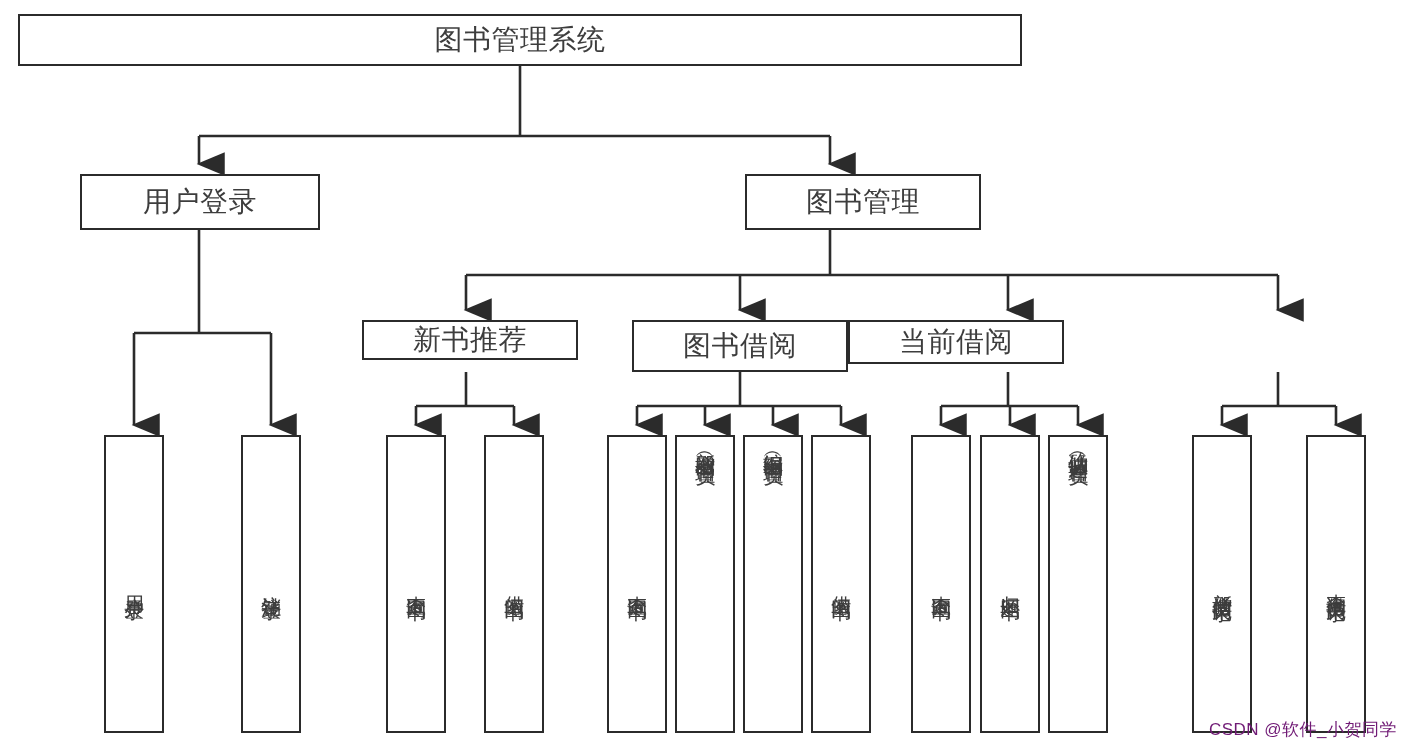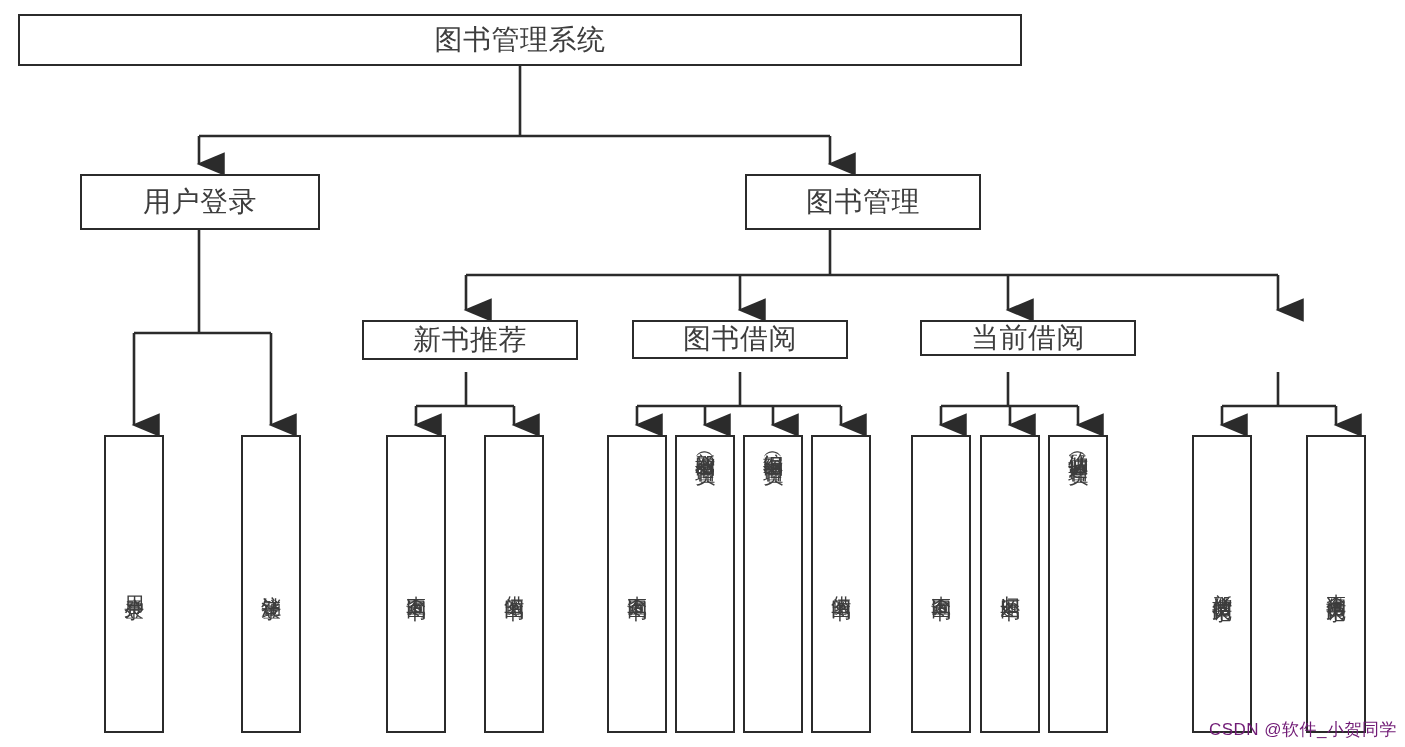--- a/index.html
+++ b/index.html
@@ -127,24 +127,24 @@
   <div class="node" style="left:80px;top:174px;width:240px;height:56px;">
     <span class="label">用户登录</span>
   </div>
   <div class="node" style="left:712px;top:174px;width:236px;height:56px;margin-left:33px;">
     <span class="label">图书管理</span>
   </div>
 
   <div class="node" style="left:362px;top:320px;width:216px;height:40px;">
     <span class="label">新书推荐</span>
   </div>
-  <div class="node" style="left:632px;top:320px;width:216px;height:39px;">
+  <div class="node" style="left:632px;top:320px;width:216px;height:52px;">
     <span class="label">图书借阅</span>
   </div>
-  <div class="node" style="left:920px;top:320px;width:216px;height:36px;">
+  <div class="node" style="left:848px;top:320px;width:216px;height:44px;">
     <span class="label">当前借阅</span>
   </div>
 
   <div class="node vertical mid" style="left:104px;top:435px;width:60px;height:298px;">
     <span class="label">用户登录</span>
   </div>
   <div class="node vertical mid" style="left:241px;top:435px;width:60px;height:298px;">
     <span class="label">注销登录</span>
   </div>
 

